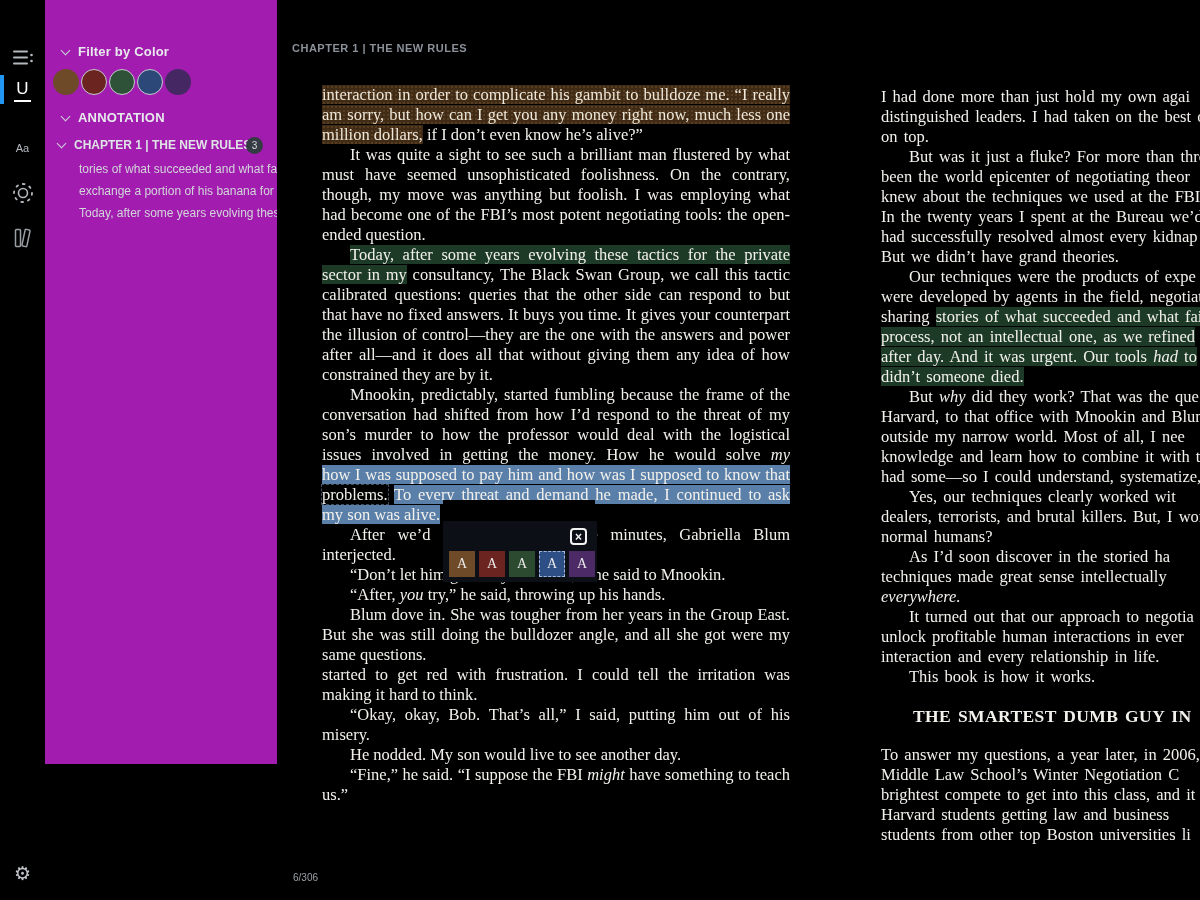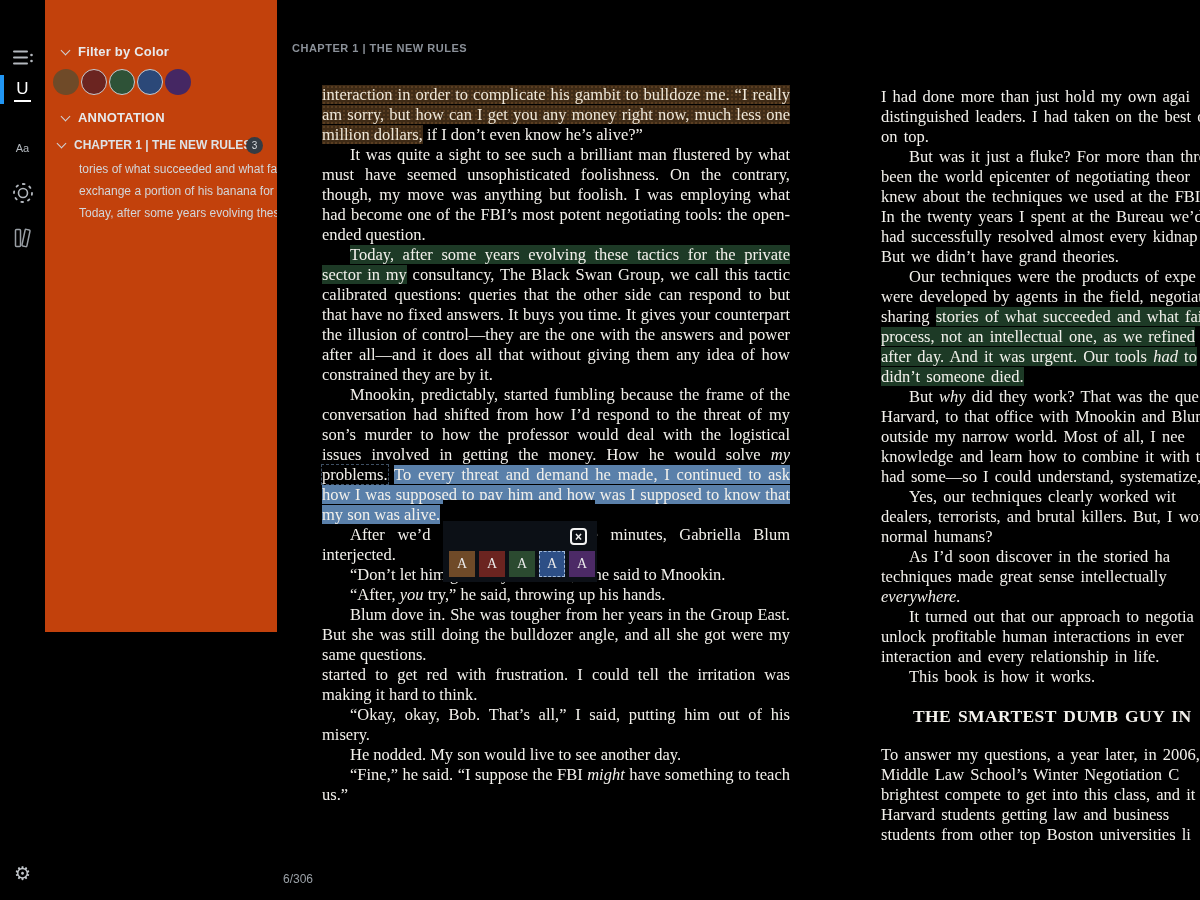--- a/index.html
+++ b/index.html
@@ -9,21 +9,21 @@
   
   #rail{position:absolute;left:0;top:0;width:45px;height:900px;background:#000;z-index:5;}
   .rail-btn{position:absolute;left:0;width:45px;height:34px;display:flex;align-items:center;
             justify-content:center;color:#b3b8be;cursor:pointer;}
   #accent-bar{position:absolute;left:0;top:75px;width:4px;height:29px;background:#2196f3;}
   .u-glyph{color:#fff;font-size:17px;border-bottom:2px solid #fff;padding:0 2px 1px;}
   .aa-glyph{font-size:11px;color:#b3b8be;}
   .gear-glyph{font-size:19px;color:#c3c7cc;font-family:"DejaVu Sans",sans-serif;}
 
   
-  #panel{position:absolute;left:45px;top:0;width:232px;height:632px;background:#c2410c;z-index:4;}
+  #panel{position:absolute;left:45px;top:0;width:232px;height:764px;background:#a21caf;z-index:4;}
   .panel-header{position:absolute;left:17px;color:#e8eaed;font-size:13px;font-weight:700;
                 letter-spacing:.2px;white-space:nowrap;cursor:pointer;}
   .chev{display:inline-block;width:6px;height:6px;border-right:1.5px solid #cfd3d8;
         border-bottom:1.5px solid #cfd3d8;transform:rotate(45deg);margin-right:9px;
         vertical-align:2px;}
   #filter-row{position:absolute;left:8px;top:69px;display:flex;gap:2px;}
   .circ{width:26px;height:26px;border-radius:50%;box-sizing:border-box;cursor:pointer;}
   .circ.ring{border:1.5px solid #c7cbd0;}
   .circ.tex{background-image:radial-gradient(rgba(190,140,80,.45) 1px,transparent 1.3px);
             background-size:4px 4px;}
@@ -33,21 +33,21 @@
                  background:#343b43;color:#d6dade;font-size:10px;line-height:17px;
                  text-align:center;font-weight:400;}
   #annotation-list{position:absolute;left:34px;top:158px;width:198px;}
   .anno-row{height:22px;line-height:22px;font-size:12px;color:#d3d6da;white-space:nowrap;
             overflow:hidden;cursor:pointer;}
 
   
   #main{position:absolute;left:277px;top:0;width:923px;height:900px;background:#000;}
   #reader-header{position:absolute;left:15px;top:42px;font-size:11px;color:#8b9199;
                  font-weight:600;letter-spacing:.5px;}
-  #page-indicator{position:absolute;left:6px;top:872px;font-size:12px;color:#9aa0a6;}
+  #page-indicator{position:absolute;left:16px;top:872px;font-size:10px;color:#9aa0a6;}
 
   .col{position:absolute;}
   #col-left{left:45px;top:85px;width:468px;}
   #col-right{left:604px;top:87px;width:470px;}
   .line{height:20px;line-height:20px;font-family:"Liberation Serif",serif;font-size:16.5px;
         color:#f3f1ec;white-space:nowrap;}
   .line.j{text-align:justify;text-align-last:justify;}
   .line.indent{padding-left:28px;}
   #col-right .line{word-spacing:2px;}
   .line.heading{height:58px;line-height:58px;font-weight:bold;font-size:17.5px;
@@ -164,22 +164,22 @@
       <div class="line j"><span class="hl-g">sector in my</span><span> consultancy, The Black Swan Group, we call this tactic</span></div>
       <div class="line j"><span>calibrated questions: queries that the other side can respond to but</span></div>
       <div class="line j"><span>that have no fixed answers. It buys you time. It gives your counterpart</span></div>
       <div class="line j"><span>the illusion of control—they are the one with the answers and power</span></div>
       <div class="line j"><span>after all—and it does all that without giving them any idea of how</span></div>
       <div class="line"><span>constrained they are by it.</span></div>
       <div class="line j indent"><span>Mnookin, predictably, started fumbling because the frame of the</span></div>
       <div class="line j"><span>conversation had shifted from how I’d respond to the threat of my</span></div>
       <div class="line j"><span>son’s murder to how the professor would deal with the logistical</span></div>
       <div class="line j"><span>issues involved in getting the money. How he would solve </span><span class="i">my</span></div>
+      <div class="line j"><span class="sel">how I was supposed to pay him and how was I supposed to know that</span></div>
       <div class="line j"><span class="mark">problems.</span><span> </span><span class="sel">To every threat and demand he made, I continued to ask</span></div>
-      <div class="line j"><span class="sel">how I was supposed to pay him and how was I supposed to know that</span></div>
       <div class="line"><span class="sel">my son was alive.</span></div>
       <div class="line j indent"><span>After we’d been at it for three minutes, Gabriella Blum</span></div>
       <div class="line"><span>interjected.</span></div>
       <div class="line indent"><span>“Don’t let him get away with that,” she said to Mnookin.</span></div>
       <div class="line indent"><span>“After, </span><span class="i">you</span><span> try,” he said, throwing up his hands.</span></div>
       <div class="line j indent"><span>Blum dove in. She was tougher from her years in the Group East.</span></div>
       <div class="line j"><span>But she was still doing the bulldozer angle, and all she got were my</span></div>
       <div class="line"><span>same questions.</span></div>
       <div class="line j"><span>started to get red with frustration. I could tell the irritation was</span></div>
       <div class="line"><span>making it hard to think.</span></div>

